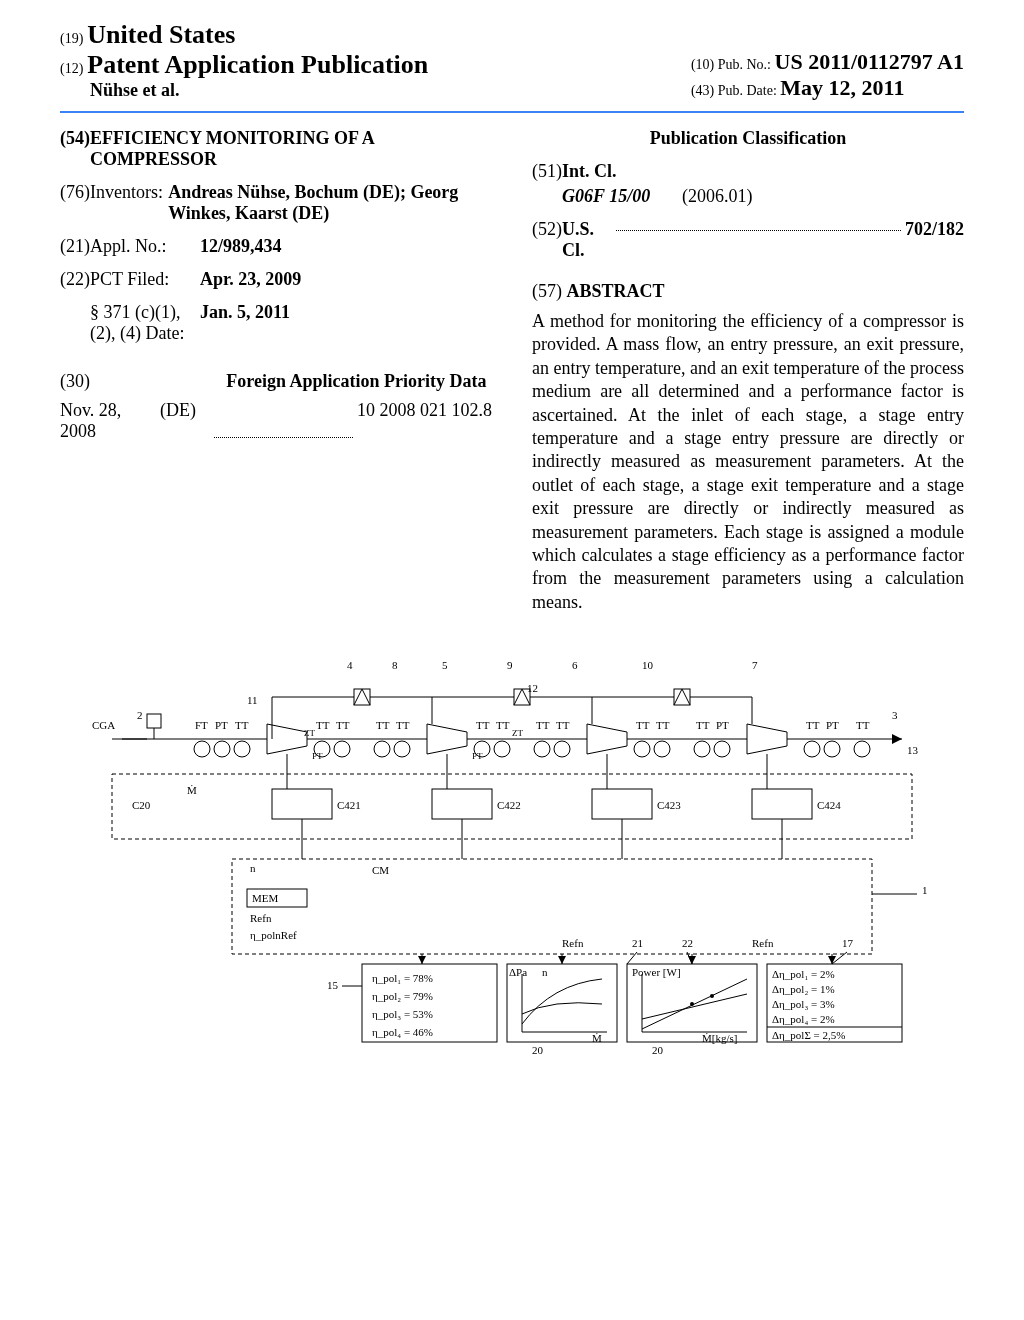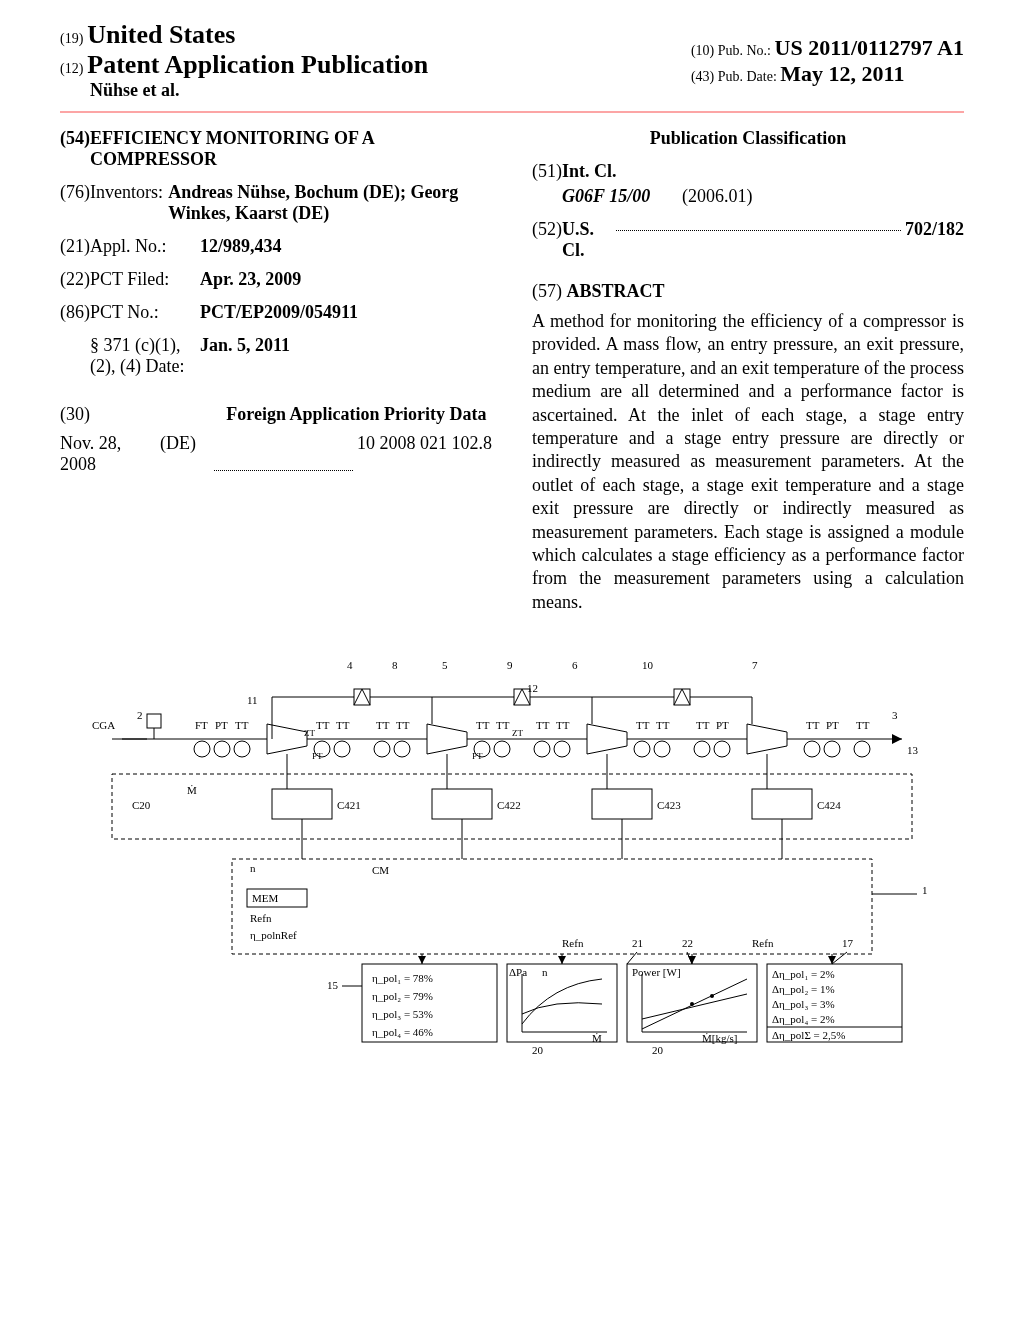--- a/index.html
+++ b/index.html
@@ -22,25 +22,25 @@
       height: 40px;
       width: 280px;
       background: repeating-linear-gradient(90deg, #000 0px, #000 2px, #fff 2px, #fff 5px);
     }
     .barcode-label {
       font-size: 12px;
       text-align: right;
       margin-top: 2px;
     }
     .pub-header {
-      border-bottom: 2px solid #fca5a5;
+      border-bottom: 2px solid #3b82f6;
       padding-bottom: 10px;
       display: flex;
       justify-content: space-between;
-      align-items: center;
+      align-items: flex-end;
     }
     .header-left .line19 {
       font-size: 14px;
     }
     .header-left .us {
       font-size: 26px;
       font-weight: bold;
     }
     .header-left .line12 {
       font-size: 14px;
@@ -179,25 +179,20 @@
         <span class="label">Appl. No.:</span>
         <span class="value">12/989,434</span>
       </div>
 
       <div class="entry">
         <span class="section-num">(22)</span>
         <span class="label">PCT Filed:</span>
         <span class="value">Apr. 23, 2009</span>
       </div>
 
-      <div class="entry">
-        <span class="section-num">(86)</span>
-        <span class="label">PCT No.:</span>
-        <span class="value">PCT/EP2009/054911</span>
-      </div>
 
       <div class="entry">
         <span class="section-num"></span>
         <span class="label">§ 371 (c)(1), (2), (4) Date:</span>
         <span class="value">Jan. 5, 2011</span>
       </div>
 
       <div>
         <span class="section-num">(30)</span>
         <span class="foreign-line" style="display:inline-block;width:calc(100% - 40px);">Foreign Application Priority Data</span>

